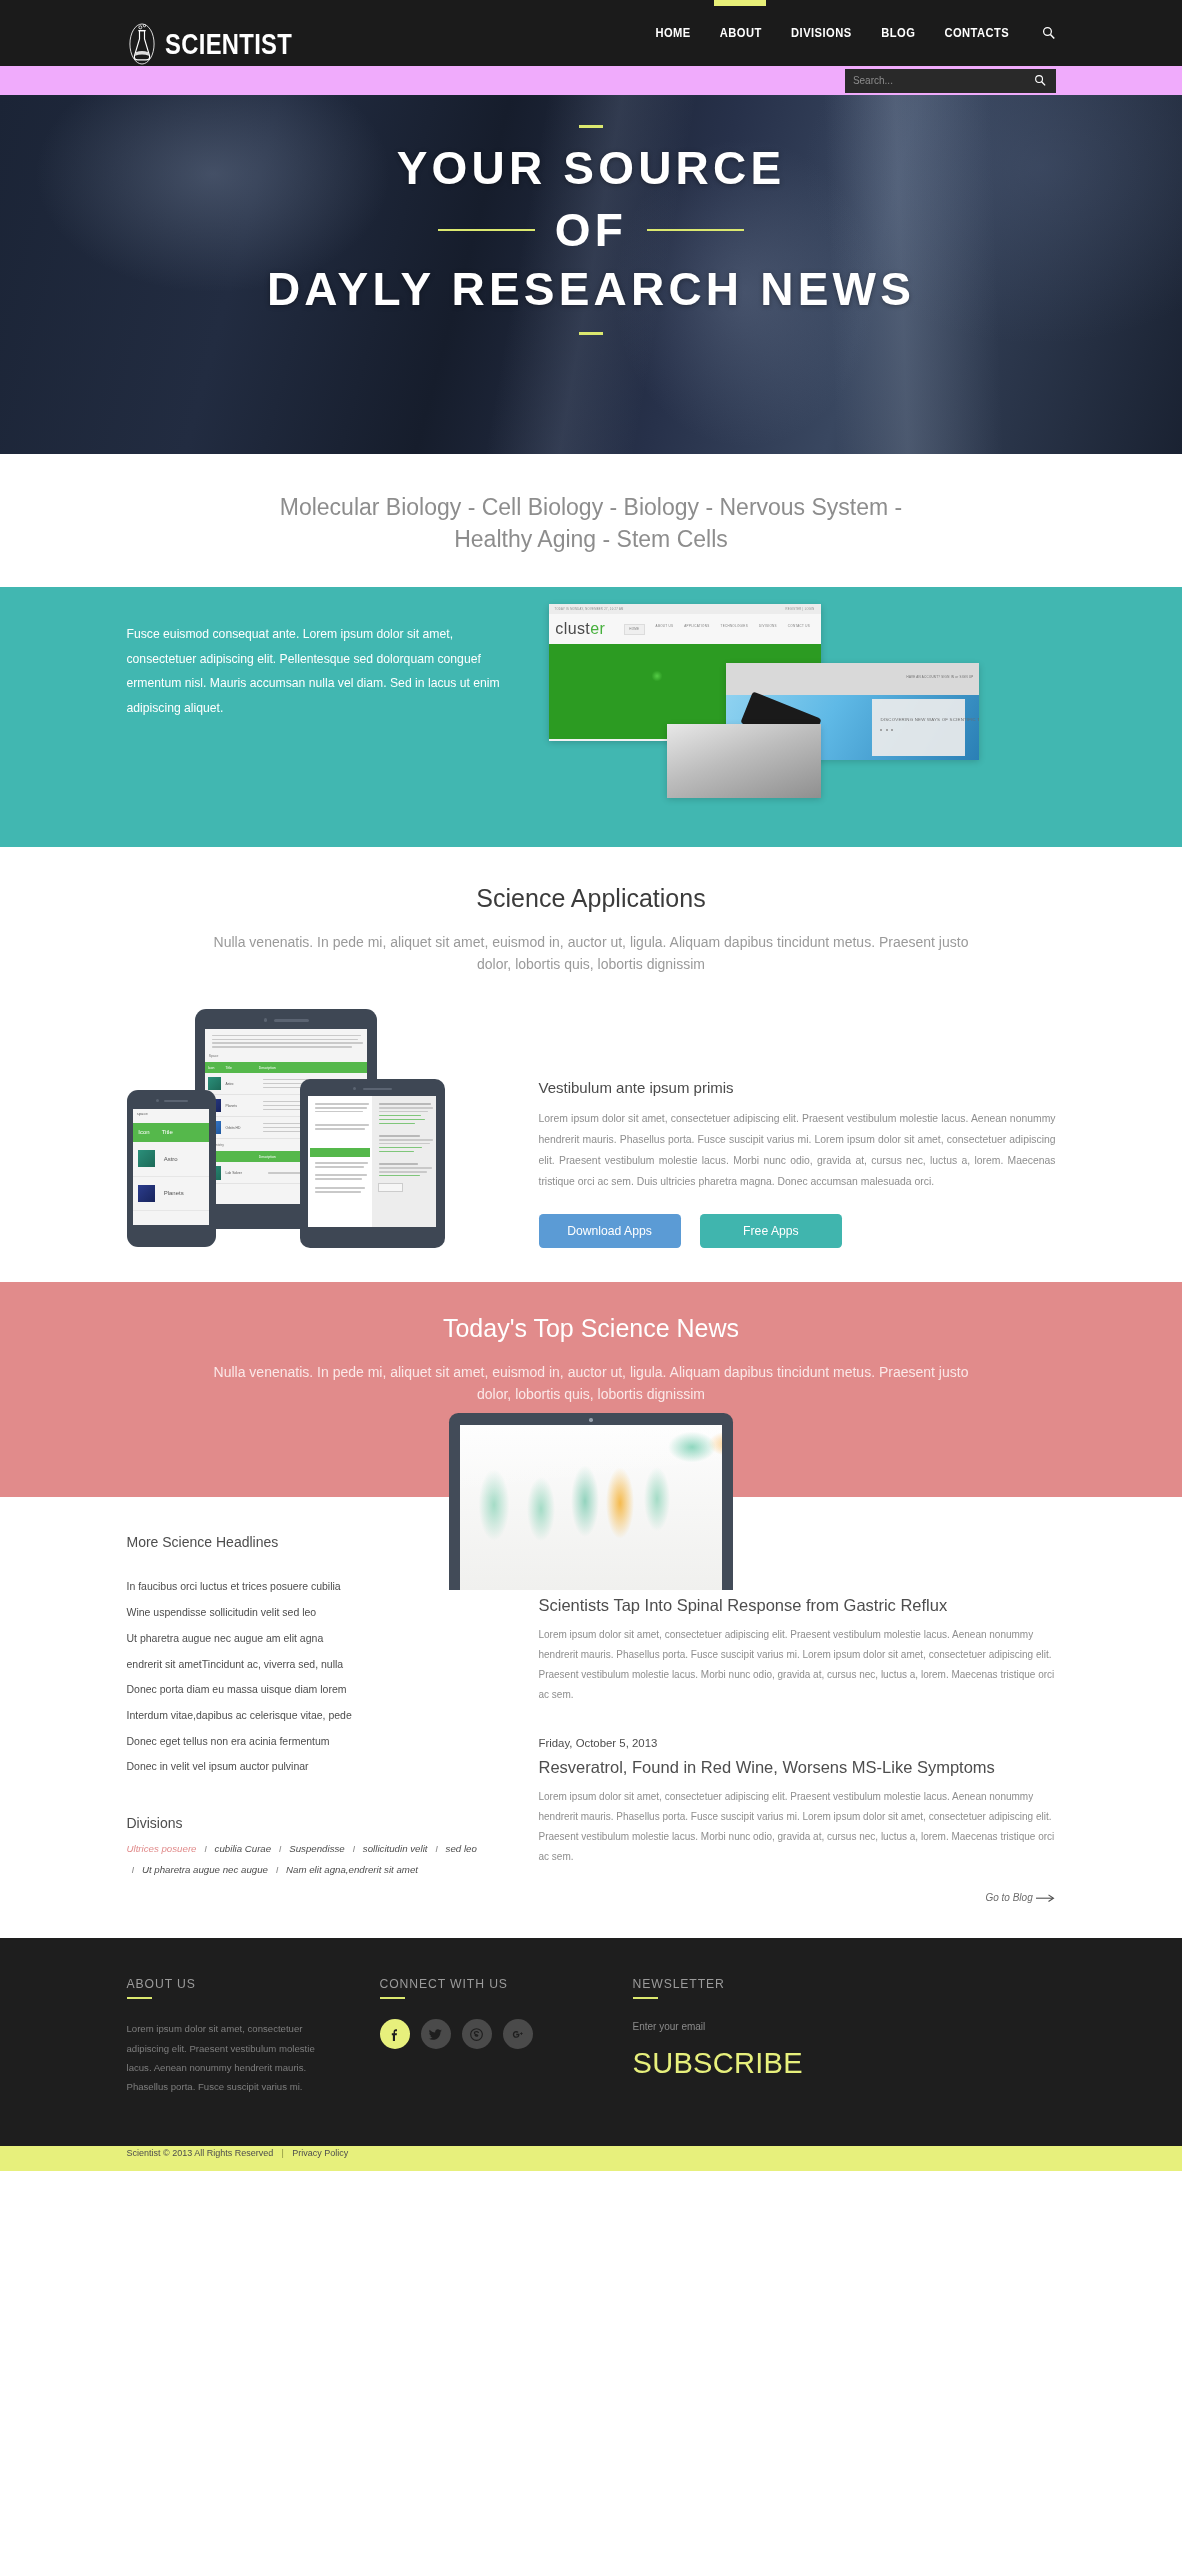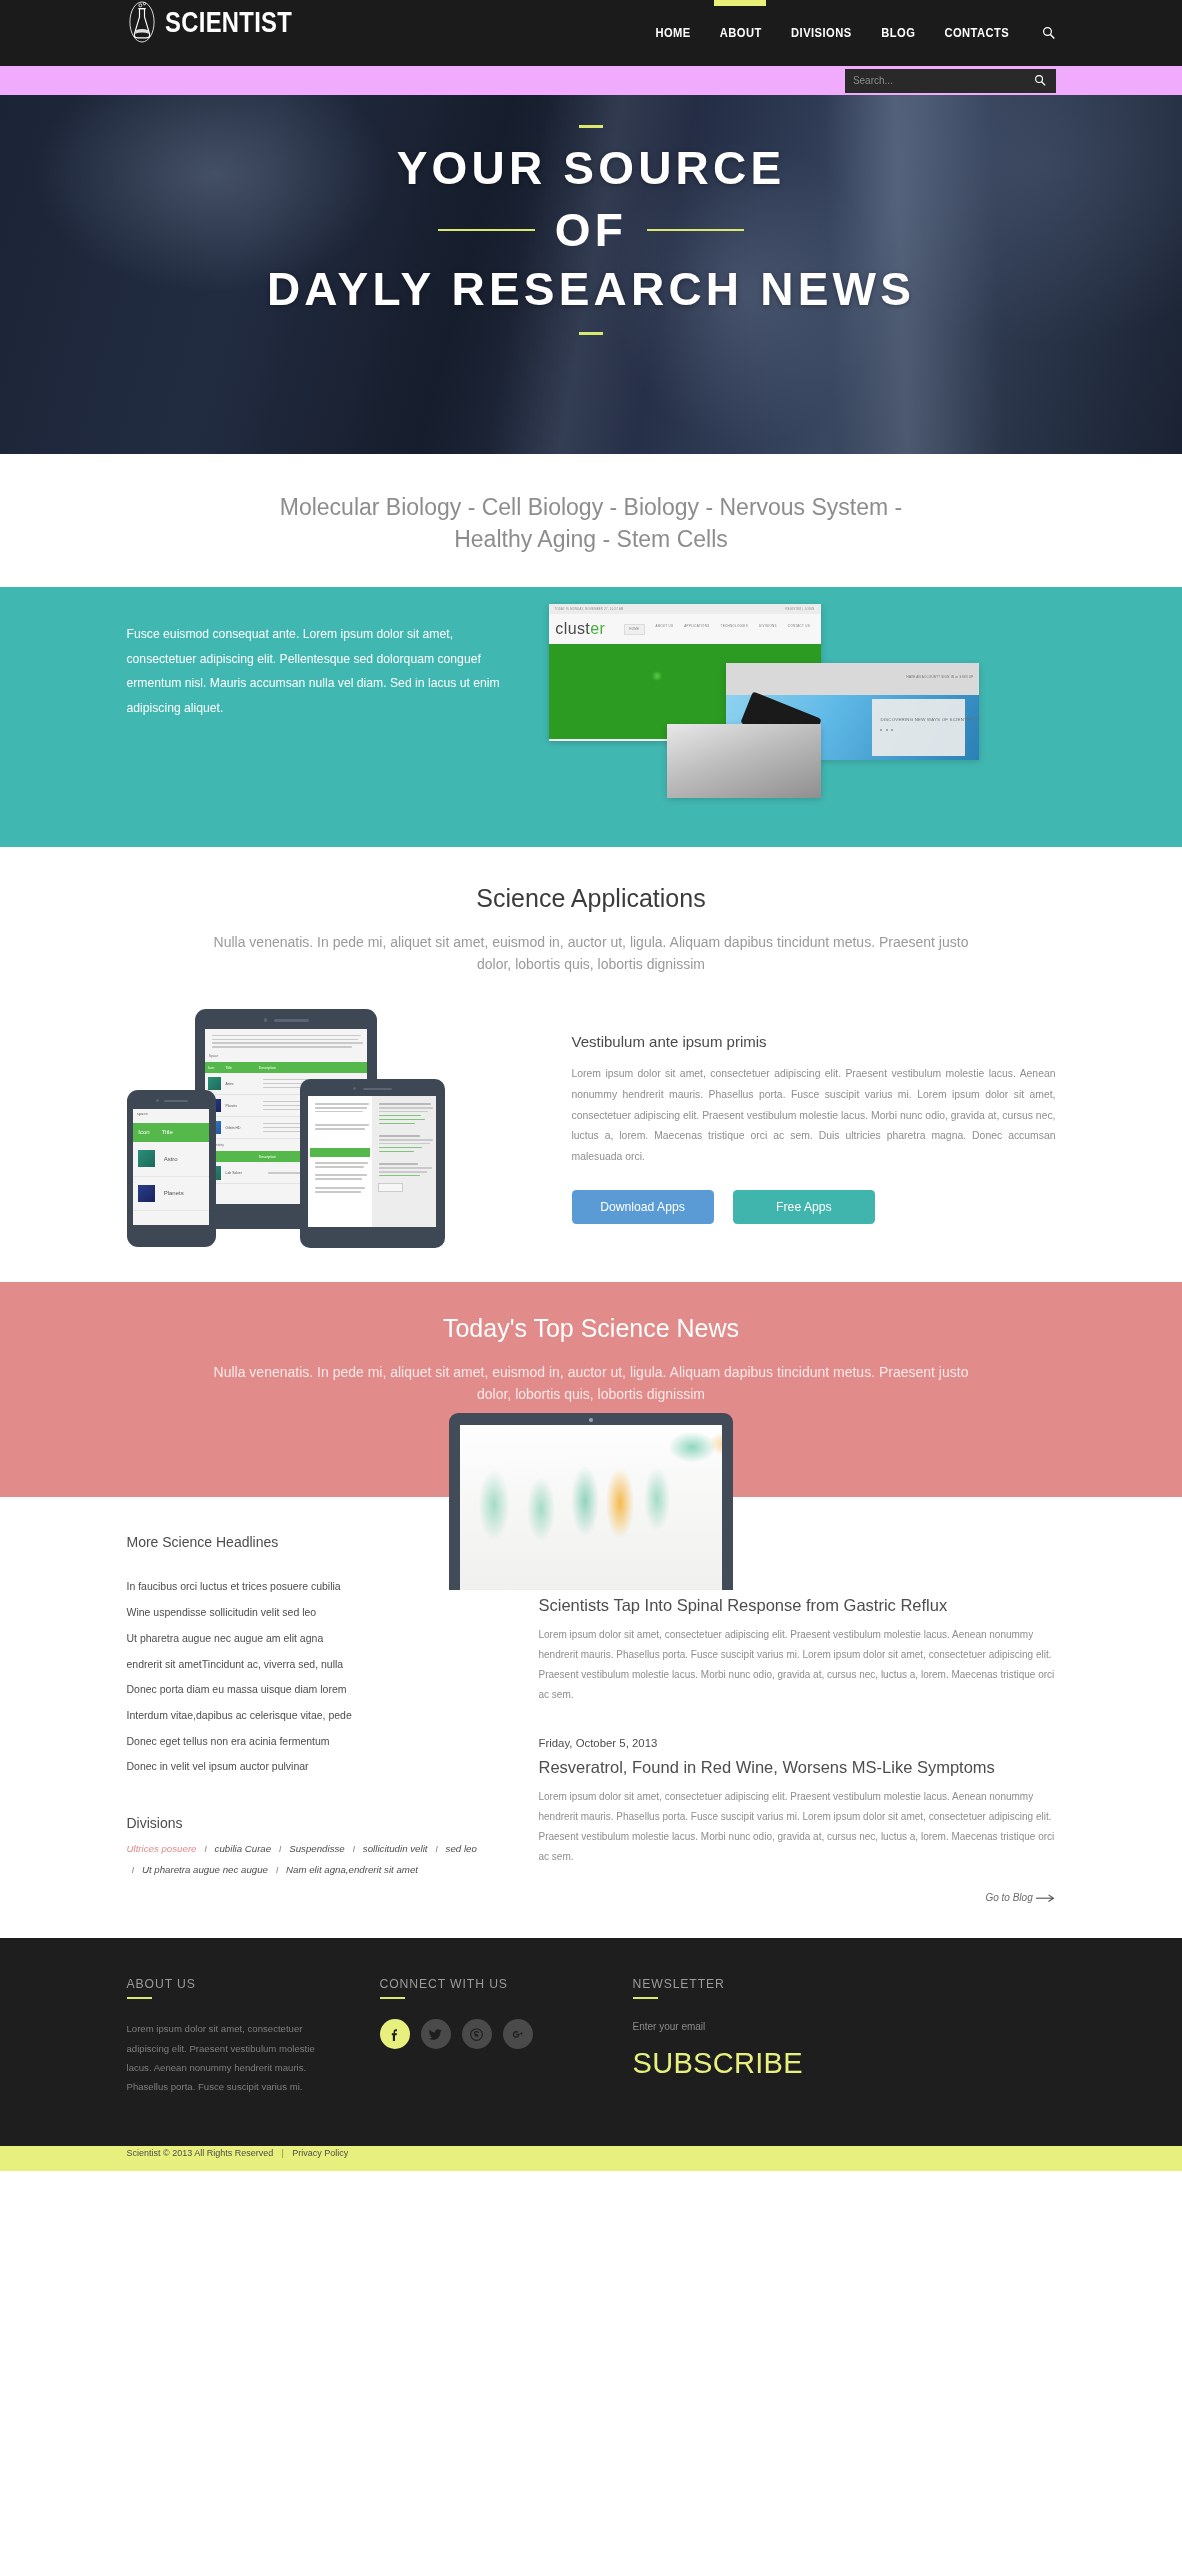--- a/index.html
+++ b/index.html
@@ -18,21 +18,21 @@
   }
   .accent-tab {
     position: absolute;
     left: 714px; top: 0;
     width: 52px; height: 6px;
     background: #e7ef78;
   }
   .topnav-inner {
     width: 929px; margin: 0 auto;
     height: 66px;
-    display: flex; align-items: flex-start;
+    display: flex; align-items: flex-end;
     position: relative;
   }
   .brand { display: flex; align-items: center; gap: 8.4px; }
   .brand-logo { width: 30px; height: 44px; }
   .brand-name {
     color: #ffffff;
     font-family: "Liberation Sans Narrow", "Liberation Sans", sans-serif;
     font-size: 29px;
     font-weight: bold;
     letter-spacing: 0.4px;
@@ -254,21 +254,21 @@
   }
   .sec-sub {
     text-align:center;
     color:#9a9a9a;
     font-family:"Liberation Sans Narrow","Liberation Sans",sans-serif;
     font-size:14px;
     line-height:1.55;
     max-width:785px;
     margin:0 auto 32px auto;
   }
-  .apps-cols { display:flex; gap:48px; align-items:center; }
+  .apps-cols { display:flex; gap:15px; align-items:flex-end; }
   .devices { width: 397px; height: 241px; position: relative; }
   .dev { position:absolute; background:#3e4754; border-radius:13.5px; }
   .dev .scr { position:absolute; background:#f4f4f4; overflow:hidden; }
   .dev .spk { position:absolute; background:#5b6472; border-radius:1.7px; }
   .dev .cam { position:absolute; background:#5b6472; border-radius:50%; }
   .dev-tab {
     left:68px; top:1.7px; width:182px; height:220px;
     border-radius:11px;
   }
   .dev-tab .scr { left:10px; top:20px; right:10px; bottom:25px; }

